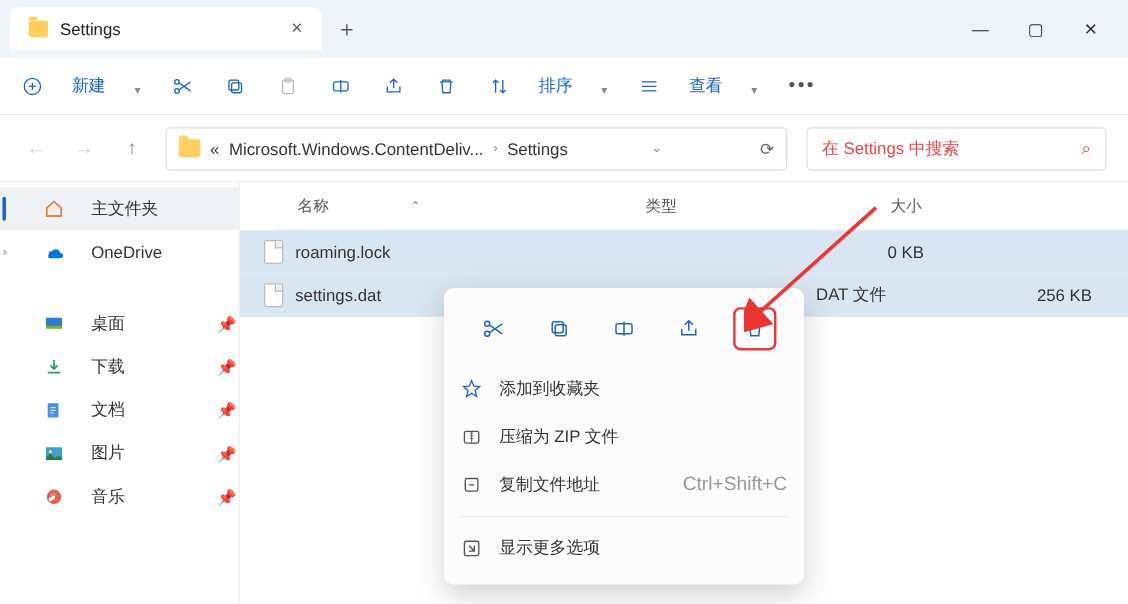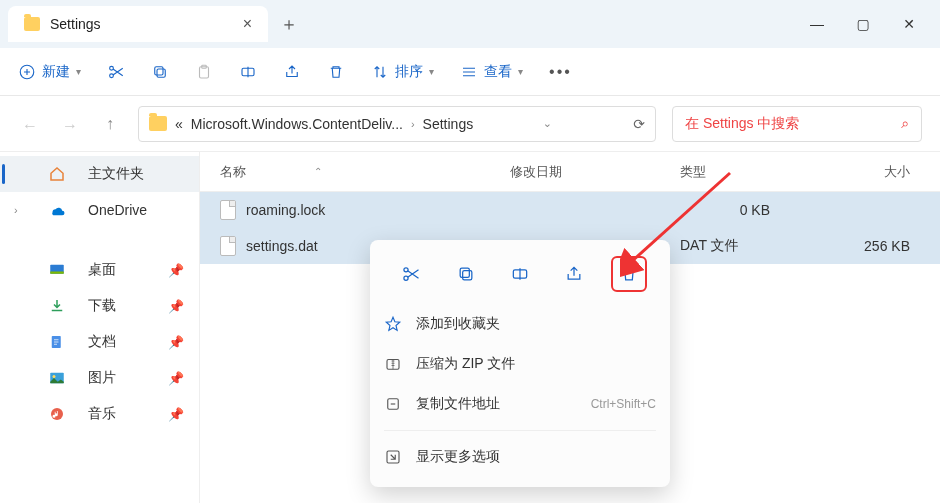--- a/index.html
+++ b/index.html
@@ -7,57 +7,57 @@
 .titlebar { height:48px; background:#eef4f9; display:flex; align-items:center; padding:0 8px; }
 .tab { display:flex; align-items:center; height:36px; background:#fff; border-radius:8px 8px 0 0; padding:0 16px; gap:10px; min-width:260px; }
 .tab-icon { width:16px; height:14px; background:#ffd060; border-radius:2px; position:relative; }
 .tab-icon::before { content:""; position:absolute; top:-3px; left:0; width:7px; height:3px; background:#ffd060; border-radius:2px 2px 0 0; }
 .tab-title { font-size:14px; color:#222; flex:1; }
 .tab-close { font-size:16px; color:#555; cursor:pointer; }
 .newtab { margin-left:12px; font-size:18px; color:#555; cursor:pointer; }
 .winctrls { margin-left:auto; display:flex; }
 .winbtn { width:46px; height:40px; display:flex; align-items:center; justify-content:center; font-size:14px; color:#333; cursor:pointer; }
 .toolbar { height:48px; background:#fff; border-bottom:1px solid #e8e8e8; display:flex; align-items:center; padding:0 18px; gap:26px; }
-.tbtn { display:flex; align-items:center; gap:6px; color:#1a66c8; font-size:14px; cursor:pointer; }
+.tbtn { display:flex; align-items:flex-end; gap:24px; color:#1a66c8; font-size:14px; cursor:pointer; }
 .tbtn.gray { color:#aaa; }
 .tbtn svg { width:18px; height:18px; }
 .addr { height:56px; background:#fff; display:flex; align-items:center; padding:0 18px; gap:16px; border-bottom:1px solid #eee; }
 .navbtn { width:24px; height:24px; display:flex; align-items:center; justify-content:center; color:#888; cursor:pointer; font-size:16px; }
 .navbtn.disabled { color:#ccc; }
 .pathbox { flex:1; height:36px; border:1px solid #ddd; border-radius:4px; display:flex; align-items:center; padding:0 10px; gap:8px; font-size:14px; color:#333; }
 .path-folder { width:18px; height:15px; background:#ffd060; border-radius:2px; position:relative; }
 .path-folder::before { content:""; position:absolute; top:-3px; left:0; width:8px; height:3px; background:#ffd060; border-radius:2px 2px 0 0; }
 .path-chev { color:#888; font-size:11px; }
 .refresh { margin-left:auto; color:#666; cursor:pointer; }
 .searchbox { width:250px; height:36px; border:1px solid #ddd; border-radius:4px; display:flex; align-items:center; padding:0 12px; font-size:14px; color:#ef4444; }
 .body { display:flex; height:calc(100% - 152px); background:#fff; }
 .sidebar { width:200px; border-right:1px solid #eee; padding-top:4px; }
-.side-item { height:36px; display:flex; align-items:center; padding:0 14px; gap:22px; font-size:14px; color:#333; cursor:pointer; position:relative; }
+.side-item { height:36px; display:flex; align-items:center; padding:0 2px; gap:22px; font-size:14px; color:#333; cursor:pointer; position:relative; }
 .side-item.active { background:#eef2f5; }
 .side-item.active::before { content:""; position:absolute; left:2px; top:8px; bottom:8px; width:3px; background:#1a66c8; border-radius:2px; }
 .side-chev { width:12px; font-size:11px; color:#888; }
 .side-icon { width:18px; height:18px; display:flex; align-items:center; justify-content:center; }
 .pin { margin-left:auto; color:#888; font-size:13px; }
 .filepane { flex:1; position:relative; }
-.cols { height:40px; display:flex; align-items:center; border-bottom:1px solid #eee; font-size:13px; color:#555; padding-left:20px; }
+.cols { height:40px; display:flex; align-items:center; border-bottom:1px solid #eee; font-size:13px; color:#555; padding-left:20px;margin-left:28px; }
 .col-name { width:290px; display:flex; align-items:center; gap:8px; }
 .col-date { width:170px; }
 .col-type { width:140px; }
 .col-size { width:90px; text-align:right; }
 .sort-ind { font-size:10px; color:#888; margin-left:60px; }
 .row { height:36px; display:flex; align-items:center; padding-left:20px; font-size:14px; color:#333; }
 .row.sel { background:#d8e6f2; }
 .file-icon { width:16px; height:20px; border:1px solid #bbb; border-radius:2px; background:#fff; margin-right:10px; position:relative; }
 .file-icon::after { content:""; position:absolute; top:0; right:0; width:5px; height:5px; background:#eee; border-left:1px solid #bbb; border-bottom:1px solid #bbb; }
 .ctxmenu { position:absolute; left:370px; top:240px; width:300px; background:#fcfcfc; border-radius:8px; box-shadow:0 8px 24px rgba(0,0,0,.18); padding:10px 0; z-index:50; }
 .ctx-icons { display:flex; justify-content:space-around; padding:6px 14px 12px; }
 .ctx-ibtn { width:36px; height:36px; border-radius:6px; display:flex; align-items:center; justify-content:center; color:#1a66c8; cursor:pointer; }
 .ctx-ibtn.boxed { border:2px solid #e33; }
 .ctx-item { height:40px; display:flex; align-items:center; padding:0 14px; gap:14px; font-size:14px; color:#333; cursor:pointer; }
-.ctx-hint { margin-left:auto; font-size:12px; color:#999; }
+.ctx-hint { margin-left:auto; font-size:16px; color:#999; }
 .ctx-sep { height:1px; background:#eee; margin:6px 14px; }
 .arrow { position:absolute; left:620px; top:168px; z-index:60; pointer-events:none; }
 .dots { color:#555; letter-spacing:2px; font-size:16px; }
 </style>
 </head>
 <body>
 
 <div class="titlebar">
   <div class="tab">
     <span class="tab-icon"></span>
@@ -231,21 +231,20 @@
       <span class="pin">📌</span>
     </div>
   </div>
 
   <div class="filepane">
     <div class="cols">
       <div class="col-name">
           <span>名称</span>
           <span class="sort-ind">⌃</span>
         </div>
-      <div class="col-date">修改日期</div>
       <div class="col-type">类型</div>
       <div class="col-size">大小</div>
     </div>
     <div class="row sel">
       <span class="file-icon"></span>
       <span class="col-name" style="width:264px;">roaming.lock</span>
       <span class="col-date"></span>
       <span class="col-size">0 KB</span>
     </div>
     <div class="row sel">

